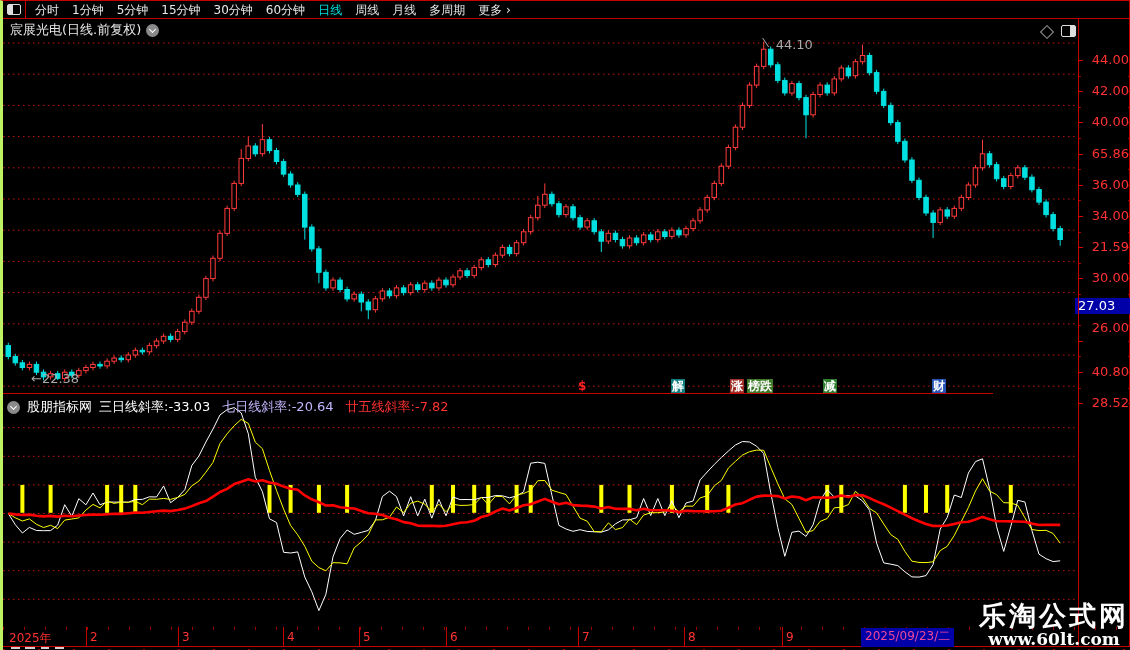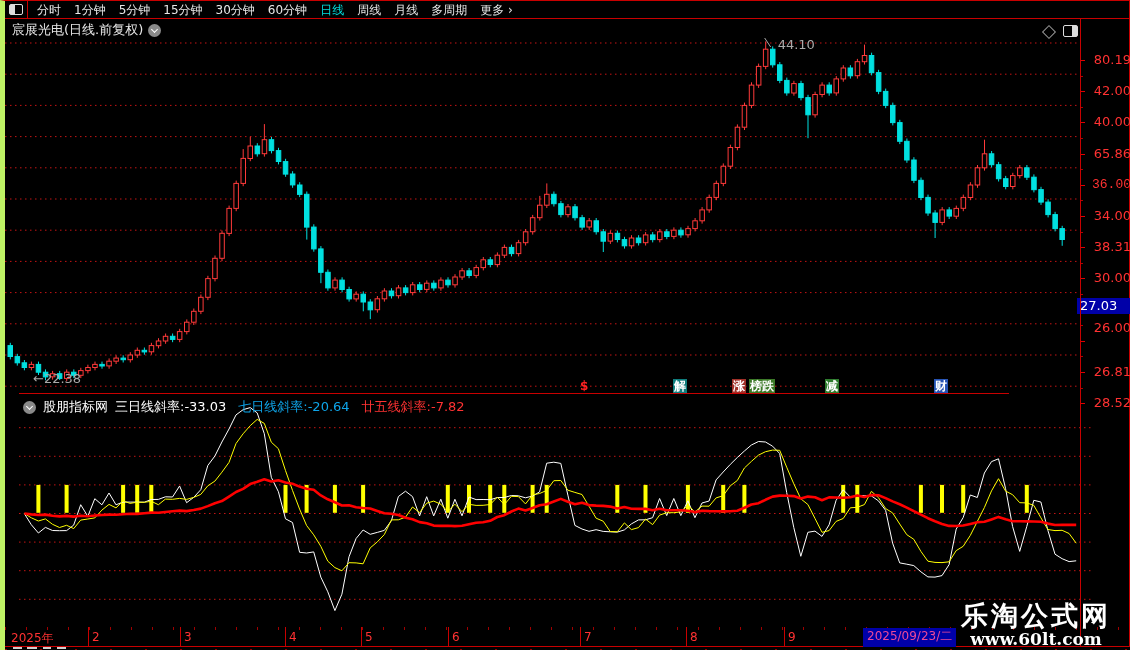--- a/index.html
+++ b/index.html
@@ -1,18 +1,18 @@
 <!DOCTYPE html>
 <html><head>
 <meta charset="utf-8">
 <style>
   html,body{margin:0;padding:0;background:#000;}
   body{width:1130px;height:650px;overflow:hidden;font-family:"DejaVu Sans",sans-serif;}
   .screen{position:relative;width:1130px;height:650px;background:#000;box-sizing:border-box;
-          border-top:1px solid #c80000;border-left:5px solid #bef264;border-right:1px solid #c80000;}
+          border-top:1px solid #c80000;border-left:3px solid #bef264;border-right:1px solid #c80000;}
   
   .toolbar{position:absolute;left:0;top:0;width:1130px;height:17px;border-bottom:1px solid #c80000;
            display:flex;align-items:center;font-size:12px;color:#e8e8e8;}
   .tb-icon-cell{width:22px;height:17px;border-right:1px solid #c80000;display:flex;align-items:center;justify-content:center;cursor:pointer;}
   .panel-ico{width:12px;height:9px;border:1px solid #ddd;border-radius:2px;position:relative;}
   .panel-ico-fill{position:absolute;left:0;top:0;width:5px;height:9px;background:#ddd;}
   .tb-periods{display:flex;gap:13px;padding-left:9px;white-space:nowrap;}
   .tb-btn{cursor:pointer;line-height:16px;}
   .tb-btn.active{color:#00e0e0;}
   .tb-right{margin-left:auto;display:flex;height:17px;}
@@ -27,36 +27,36 @@
   .corner-window::after{content:"";position:absolute;right:0;top:0;width:5px;height:10px;background:#ddd;}
   .ev-marker{position:absolute;top:361px;height:14px;line-height:14px;font-size:12px;padding:0 1px;font-weight:bold;}
   .price-badge{position:absolute;left:1072px;top:280px;width:57px;height:16px;background:#0000a8;color:#fff;
                font-size:13px;line-height:16px;padding-left:3px;box-sizing:border-box;}
   
   .axlabel{position:absolute;left:1082px;width:44px;text-align:right;color:#ff3232;font-size:13px;}
   .tick-l{position:absolute;left:1075px;width:5px;height:1px;background:#e00000;}
   .tick-lm{position:absolute;left:1075px;width:3px;height:1px;background:#b00000;}
   .tick-r{position:absolute;left:1125px;width:4px;height:1px;background:#b00000;}
   
-  .indicator-area{position:absolute;left:0;top:392px;width:990px;height:234px;border-top:1px solid #c80000;margin-left:14px;}
+  .indicator-area{position:absolute;left:0;top:392px;width:990px;height:234px;border-top:1px solid #c80000;}
   .ind-header{position:absolute;left:4px;top:4px;display:flex;align-items:center;gap:7px;font-size:13px;color:#fff;white-space:nowrap;}
   
   .timeline{position:absolute;left:0;top:626px;width:1130px;height:19px;border-bottom:1px solid #c80000;
             background-image:repeating-linear-gradient(90deg,#a00000 0,#a00000 1px,transparent 1px,transparent 21px);
             background-size:100% 3px;background-repeat:no-repeat;}
   .tl-label{position:absolute;top:3px;color:#ff3232;font-size:12px;white-space:nowrap;}
   .tl-div{position:absolute;top:0;width:1px;height:19px;background:#c80000;}
   .date-badge{position:absolute;left:858px;top:1px;height:31px;background:#0000a8;color:#ec4899;font-size:12px;
               line-height:16px;padding:0 4px;}
   .vline-axis{position:absolute;left:1075px;top:17px;width:1px;height:628px;background:#c80000;}
   .bottom-strip{position:absolute;left:0;top:646px;width:1130px;height:4px;background:#000;
                 background-image:repeating-linear-gradient(90deg,#900000 0,#900000 2px,transparent 2px,transparent 35px);
                 background-size:100% 2px;background-position:0 2px;background-repeat:no-repeat;}
   .glyph-frag{position:absolute;top:0;height:2px;background:#cfcfcf;}
-  .watermark{position:absolute;right:18px;bottom:2px;text-align:center;color:#fff;z-index:5;}
+  .watermark{position:absolute;right:0;bottom:2px;text-align:center;color:#fff;z-index:5;}
   .wm1{font-size:27px;font-weight:bold;letter-spacing:3px;line-height:28px;}
   .wm2{font-size:17px;font-weight:bold;font-family:"DejaVu Serif",serif;line-height:18px;}
 </style>
 </head>
 <body>
 
 <div class="screen">
 
   <div class="toolbar">
     <div class="tb-icon-cell">
@@ -405,41 +405,41 @@
     <div class="corner-window"></div>
     <div id="markers">
         <div class="ev-marker" style="left: 574px; color: rgb(255, 34, 34); background: transparent;">$</div>
         <div class="ev-marker" style="left: 668px; color: rgb(255, 255, 255); background: rgb(15, 125, 125);">解</div>
         <div class="ev-marker" style="left: 727px; color: rgb(255, 255, 255); background: rgb(160, 48, 40);">涨</div>
         <div class="ev-marker" style="left: 744px; color: rgb(255, 255, 255); background: rgb(60, 122, 40);">榜跌</div>
         <div class="ev-marker" style="left: 820px; color: rgb(255, 255, 255); background: rgb(46, 125, 46);">减</div>
         <div class="ev-marker" style="left: 929px; color: rgb(255, 255, 255); background: rgb(38, 83, 180);">财</div>
       </div>
     <div id="priceaxis">
-        <div class="axlabel" style="top: 34px;">80.19</div>
+        <div class="axlabel" style="top: 34px;">44.00</div>
         <div class="tick-l" style="top: 42px;"></div>
         <div class="axlabel" style="top: 65.2px;">42.00</div>
         <div class="tick-l" style="top: 73.2px;"></div>
         <div class="axlabel" style="top: 96.4px;">40.00</div>
         <div class="tick-l" style="top: 104.4px;"></div>
         <div class="axlabel" style="top: 127.6px;">65.86</div>
         <div class="tick-l" style="top: 135.6px;"></div>
-        <div class="axlabel" style="top: 158.8px; font-family: Liberation Mono, monospace;">36.00</div>
+        <div class="axlabel" style="top: 158.8px;">36.00</div>
         <div class="tick-l" style="top: 166.8px;"></div>
         <div class="axlabel" style="top: 190px;">34.00</div>
         <div class="tick-l" style="top: 198px;"></div>
-        <div class="axlabel" style="top: 221.2px;">38.31</div>
+        <div class="axlabel" style="top: 221.2px;">21.59</div>
         <div class="tick-l" style="top: 229.2px;"></div>
         <div class="axlabel" style="top: 252.4px;">30.00</div>
         <div class="tick-l" style="top: 260.4px;"></div>
         <div class="axlabel" style="top: 283.6px;">28.00</div>
         <div class="tick-l" style="top: 291.6px;"></div>
         <div class="axlabel" style="top: 302px;">26.00</div>
         <div class="tick-l" style="top: 322.8px;"></div>
-        <div class="axlabel" style="top: 346px;">26.81</div>
+        <div class="axlabel" style="top: 346px;">40.80</div>
         <div class="tick-l" style="top: 354px;"></div>
         <div class="axlabel" style="top: 377.2px;">28.52</div>
         <div class="tick-l" style="top: 385.2px;"></div>
         <div class="tick-lm" style="top: 57.6px;"></div>
         <div class="tick-r" style="top: 57.6px;"></div>
         <div class="tick-r" style="top: 73.2px;"></div>
         <div class="tick-lm" style="top: 88.8px;"></div>
         <div class="tick-r" style="top: 88.8px;"></div>
         <div class="tick-r" style="top: 104.4px;"></div>
         <div class="tick-lm" style="top: 120px;"></div>
@@ -508,21 +508,21 @@
         <rect x="921.0" y="90.9" width="4" height="27.9" fill="#ffff00"></rect>
         <rect x="942.2" y="90.9" width="4" height="27.9" fill="#ffff00"></rect>
         <rect x="1005.8" y="90.9" width="4" height="27.9" fill="#ffff00"></rect>
         <polyline points="5.3,119.5 12.3,130.7 19.4,139.0 26.4,133.4 33.5,136.5 40.5,136.7 47.6,136.6 54.7,131.1 61.7,110.7 68.8,122.4 75.8,104.7 82.9,110.8 90.0,99.0 97.0,110.8 104.1,108.0 111.1,108.1 118.2,108.1 125.3,108.2 132.3,105.5 139.4,105.4 146.4,102.8 153.5,103.0 160.6,92.0 167.6,108.7 174.7,103.4 181.8,95.7 188.8,71.5 195.9,62.0 202.9,48.0 210.0,35.0 217.0,20.9 224.1,15.7 231.2,13.6 238.2,18.9 245.3,39.7 252.3,83.3 259.4,97.7 266.5,124.8 273.5,128.5 280.6,158.3 287.6,159.0 294.7,157.9 301.8,183.1 308.8,197.8 315.9,216.6 322.9,200.2 330.0,162.8 337.1,144.5 344.1,136.0 351.2,140.3 358.3,138.4 365.3,136.4 372.4,126.7 379.4,102.5 386.5,97.2 393.5,102.6 400.6,121.9 407.7,102.7 414.7,121.9 421.8,105.2 428.8,124.2 435.9,105.3 443.0,121.8 450.0,103.0 457.1,105.6 464.1,105.5 471.2,105.7 478.3,103.6 485.3,103.5 492.4,101.5 499.4,101.8 506.5,103.8 513.6,102.0 520.6,97.9 527.7,69.2 534.8,68.2 541.8,69.4 548.9,101.2 555.9,131.4 563.0,135.0 570.0,137.3 577.1,135.7 584.2,137.4 591.2,137.8 598.3,138.1 605.4,135.9 612.4,129.9 619.5,125.9 626.5,125.8 633.6,123.7 640.6,104.5 647.7,121.6 654.8,104.5 661.8,121.6 668.9,106.8 675.9,123.7 683.0,109.0 690.1,107.0 697.1,85.9 704.2,78.0 711.3,70.4 718.3,63.5 725.4,57.0 732.4,51.0 739.5,47.5 746.5,48.0 753.6,52.2 760.7,59.5 767.7,98.5 774.8,133.6 781.8,162.3 788.9,138.3 796.0,137.1 803.0,142.4 810.1,130.8 817.1,106.3 824.2,95.8 831.3,103.1 838.3,101.8 845.4,101.5 852.4,101.9 859.5,106.9 866.6,116.3 873.6,149.1 880.7,168.9 887.8,170.2 894.8,171.6 901.9,177.8 908.9,182.9 916.0,183.1 923.0,181.6 930.1,170.6 937.2,135.1 944.2,123.5 951.3,101.0 958.3,103.5 965.4,79.0 972.5,67.6 979.5,64.8 986.6,94.7 993.6,132.5 1000.7,157.4 1007.8,132.4 1014.8,106.3 1021.9,108.0 1028.9,136.4 1036.0,160.2 1043.1,164.7 1050.1,167.6 1057.2,166.8 " fill="none" stroke="#ffffff" stroke-width="1" stroke-linejoin="round"></polyline>
         <polyline points="5.3,119.5 12.3,123.8 19.4,127.0 26.4,124.9 33.5,130.3 40.5,133.5 47.6,131.3 54.7,134.6 61.7,126.1 68.8,125.0 75.8,123.9 82.9,116.1 90.0,110.4 97.0,113.9 104.1,106.9 111.1,109.4 118.2,108.2 125.3,108.3 132.3,107.3 139.4,110.7 146.4,105.1 153.5,105.3 160.6,104.4 167.6,105.4 174.7,103.4 181.8,100.4 188.8,91.8 195.9,87.1 202.9,78.2 210.0,68.4 217.0,49.5 224.1,39.8 231.2,31.7 238.2,25.4 245.3,29.4 252.3,48.2 259.4,54.7 266.5,76.6 273.5,96.4 280.6,115.1 287.6,131.5 294.7,140.8 301.8,152.3 308.8,167.2 315.9,173.6 322.9,176.8 330.0,168.7 337.1,168.9 344.1,169.8 351.2,153.9 358.3,147.9 365.3,140.6 372.4,125.9 379.4,125.8 386.5,123.2 393.5,113.0 400.6,118.6 407.7,109.2 414.7,107.1 421.8,110.2 428.8,117.7 435.9,110.2 443.0,117.7 450.0,110.3 457.1,111.4 464.1,111.3 471.2,110.5 478.3,103.1 485.3,110.6 492.4,102.3 499.4,102.6 506.5,109.9 513.6,100.9 520.6,99.5 527.7,96.4 534.8,86.7 541.8,86.5 548.9,96.2 555.9,98.4 563.0,100.5 570.0,112.2 577.1,124.2 584.2,127.2 591.2,137.5 598.3,137.8 605.4,128.9 612.4,135.6 619.5,133.6 626.5,125.1 633.6,130.6 640.6,121.1 647.7,118.7 654.8,118.7 661.8,117.9 668.9,111.2 675.9,117.9 683.0,112.1 690.1,112.2 697.1,103.9 704.2,101.7 711.3,91.8 718.3,86.5 725.4,74.0 732.4,67.4 739.5,61.1 746.5,57.7 753.6,56.1 760.7,56.3 767.7,73.2 774.8,89.8 781.8,104.8 788.9,110.5 796.0,124.5 803.0,138.3 810.1,136.6 817.1,127.4 824.2,124.5 831.3,113.8 838.3,113.3 845.4,110.6 852.4,97.3 859.5,103.7 866.6,114.5 873.6,118.9 880.7,130.0 887.8,140.7 894.8,145.3 901.9,157.4 908.9,167.2 916.0,168.4 923.0,168.6 930.1,167.8 937.2,156.6 944.2,152.3 951.3,141.4 958.3,127.5 965.4,113.5 972.5,96.9 979.5,84.7 986.6,97.1 993.6,100.7 1000.7,108.7 1007.8,108.9 1014.8,111.4 1021.9,123.8 1028.9,135.5 1036.0,136.6 1043.1,136.3 1050.1,139.5 1057.2,149.2 " fill="none" stroke="#ffff00" stroke-width="1" stroke-linejoin="round"></polyline>
         <polyline points="5.3,119.5 12.3,120.4 19.4,121.0 26.4,120.6 33.5,121.7 40.5,122.4 47.6,121.9 54.7,122.6 61.7,121.7 68.8,122.2 75.8,121.5 82.9,121.0 90.0,120.6 97.0,120.8 104.1,120.2 111.1,119.7 118.2,119.9 125.3,119.3 132.3,118.6 139.4,118.8 146.4,118.0 153.5,117.3 160.6,116.6 167.6,117.1 174.7,116.0 181.8,114.6 188.8,112.1 195.9,109.2 202.9,107.1 210.0,102.6 217.0,98.0 224.1,94.9 231.2,90.1 238.2,87.8 245.3,85.2 252.3,87.5 259.4,86.2 266.5,88.5 273.5,89.8 280.6,92.6 287.6,94.8 294.7,95.8 301.8,101.4 308.8,105.3 315.9,108.3 322.9,111.5 330.0,111.2 337.1,113.2 344.1,114.0 351.2,114.5 358.3,116.9 365.3,119.3 372.4,119.7 379.4,121.0 386.5,123.7 393.5,125.3 400.6,128.1 407.7,129.3 414.7,131.6 421.8,131.9 428.8,131.8 435.9,132.1 443.0,131.8 450.0,130.3 457.1,128.7 464.1,128.3 471.2,126.8 478.3,123.0 485.3,121.2 492.4,117.5 499.4,114.6 506.5,116.4 513.6,113.9 520.6,111.3 527.7,110.2 534.8,107.5 541.8,104.9 548.9,107.8 555.9,110.3 563.0,108.7 570.0,111.1 577.1,111.6 584.2,111.9 591.2,112.6 598.3,114.5 605.4,113.0 612.4,114.7 619.5,114.9 626.5,114.9 633.6,116.3 640.6,114.8 647.7,116.3 654.8,116.3 661.8,116.3 668.9,116.7 675.9,118.1 683.0,116.7 690.1,117.1 697.1,117.2 704.2,117.4 711.3,117.3 718.3,116.7 725.4,113.8 732.4,110.5 739.5,109.2 746.5,105.8 753.6,102.6 760.7,101.6 767.7,101.8 774.8,102.1 781.8,104.5 788.9,102.6 796.0,103.3 803.0,106.2 810.1,103.4 817.1,103.5 824.2,103.7 831.3,103.2 838.3,101.4 845.4,103.1 852.4,101.0 859.5,101.2 866.6,104.1 873.6,107.4 880.7,110.3 887.8,113.6 894.8,117.2 901.9,120.6 908.9,124.2 916.0,127.3 923.0,130.0 930.1,131.9 937.2,132.0 944.2,131.5 951.3,129.9 958.3,128.2 965.4,127.8 972.5,125.4 979.5,122.9 986.6,125.3 993.6,127.2 1000.7,127.3 1007.8,127.4 1014.8,127.5 1021.9,127.7 1028.9,129.6 1036.0,131.0 1043.1,130.9 1050.1,130.9 1057.2,130.9 " fill="none" stroke="#ff0000" stroke-width="2.6" stroke-linejoin="round"></polyline>
       </svg>
     <div class="ind-header">
       <span class="circle-chevron"></span>
       <span>股朋指标网</span>
-      <span id="indreadings"><span style="color: rgb(255, 255, 255); margin-right: 12px;">三日线斜率:-33.03</span><span style="color: #0ea5e9; margin-right: 12px;">七日线斜率:-20.64</span><span style="color: rgb(255, 50, 50); margin-right: 12px;">廿五线斜率:-7.82</span></span>
+      <span id="indreadings"><span style="color: rgb(255, 255, 255); margin-right: 12px;">三日线斜率:-33.03</span><span style="color: #c4b5fd; margin-right: 12px;">七日线斜率:-20.64</span><span style="color: rgb(255, 50, 50); margin-right: 12px;">廿五线斜率:-7.82</span></span>
     </div>
     <div id="indaxis"></div>
   </div>
 
   <div class="timeline">
     <div id="timelabels">
         <div class="tl-label" style="left: 6px;">2025年</div>
         <div class="tl-div" style="left: 83px;"></div>
         <div class="tl-label" style="left: 87px;">2</div>
         <div class="tl-div" style="left: 175px;"></div>

